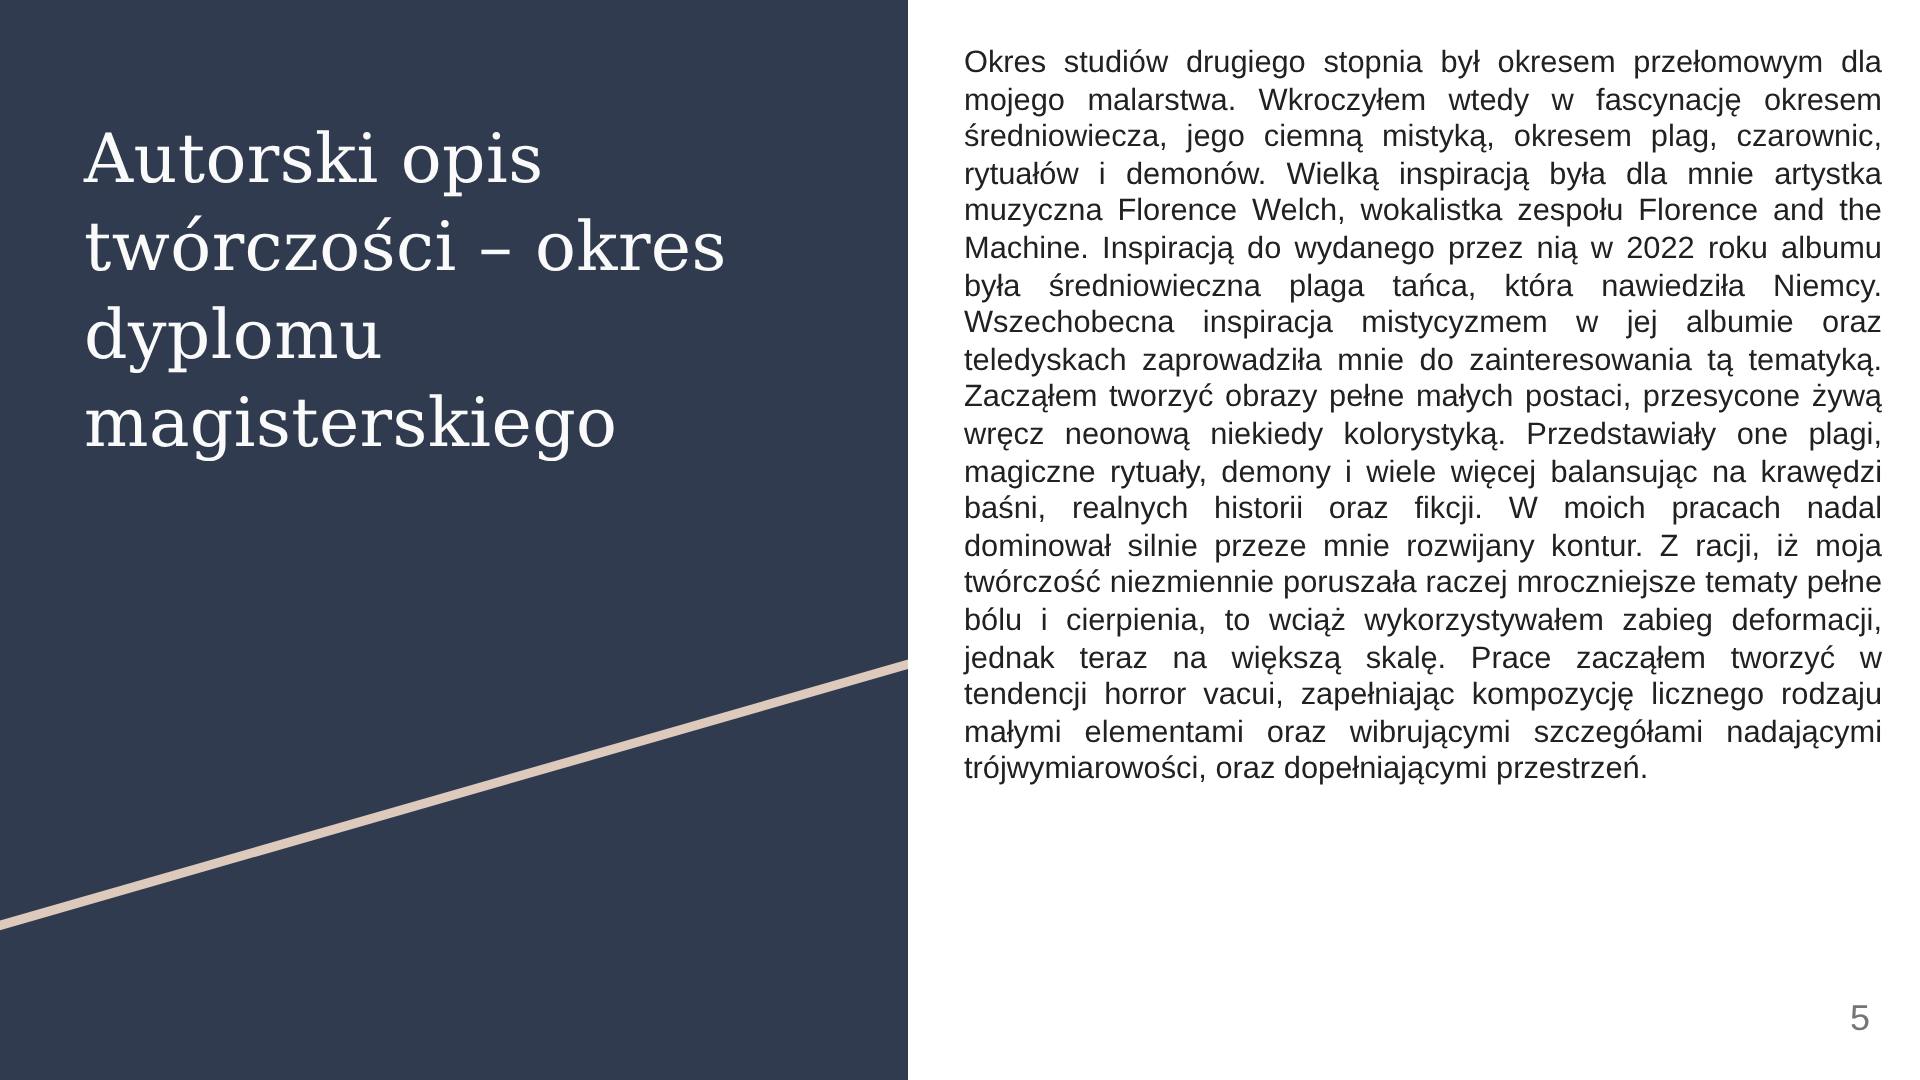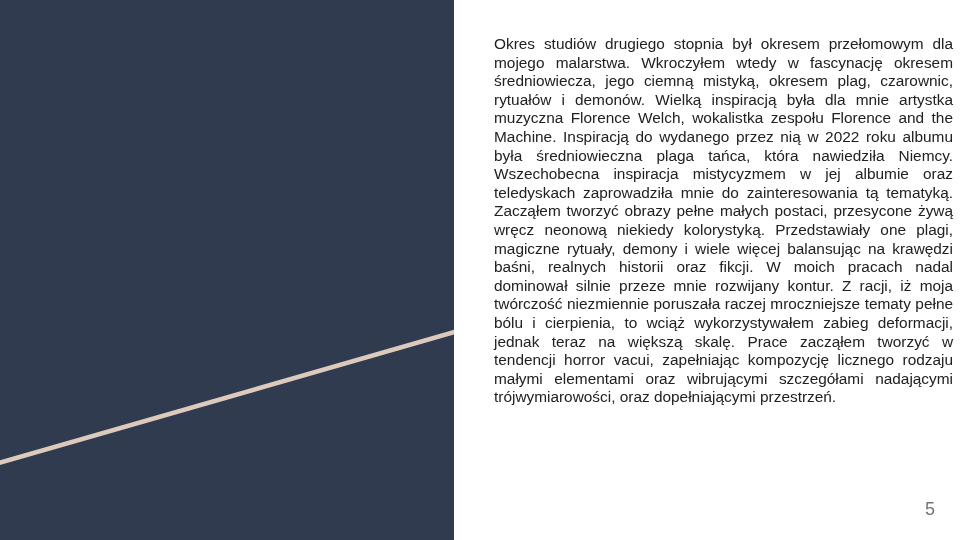--- a/index.html
+++ b/index.html
@@ -43,21 +43,21 @@
     font-size: 34px;
     line-height: 44px;
     letter-spacing: 0.2px;
     color: var(--title-color, #fafafa);
   }
   .body-paragraph {
     position: absolute;
     left: 478px;
     top: 19px;
     width: 459px;
-    margin: 16px;
+    margin: 4px;
     font-size: 15.4px;
     line-height: 18.6px;
     text-align: justify;
     color: var(--body-color, #212121);
   }
   .page-number {
     position: absolute;
     right: 25px;
     bottom: 22px;
     font-size: 18px;
@@ -67,19 +67,20 @@
 </style>
 </head>
 <body>
 
 <div class="slide">
 
   <div class="title-panel">
     <svg class="accent-line-svg" viewBox="0 0 454 540" preserveAspectRatio="none" aria-hidden="true">
       <line id="accent-line" x1="-8" y1="465" x2="458" y2="331" stroke="#ddcabc" stroke-width="4.6"></line>
     </svg>
+    <h1 class="slide-title">Autorski opis twórczości – okres dyplomu magisterskiego</h1>
   </div>
 
   <p class="body-paragraph">Okres studiów drugiego stopnia był okresem przełomowym dla mojego malarstwa. Wkroczyłem wtedy w fascynację okresem średniowiecza, jego ciemną mistyką, okresem plag, czarownic, rytuałów i demonów. Wielką inspiracją była dla mnie artystka muzyczna Florence Welch, wokalistka zespołu Florence and the Machine. Inspiracją do wydanego przez nią w 2022 roku albumu była średniowieczna plaga tańca, która nawiedziła Niemcy. Wszechobecna inspiracja mistycyzmem w jej albumie oraz teledyskach zaprowadziła mnie do zainteresowania tą tematyką. Zacząłem tworzyć obrazy pełne małych postaci, przesycone żywą wręcz neonową niekiedy kolorystyką. Przedstawiały one plagi, magiczne rytuały, demony i wiele więcej balansując na krawędzi baśni, realnych historii oraz fikcji. W moich pracach nadal dominował silnie przeze mnie rozwijany kontur. Z racji, iż moja twórczość niezmiennie poruszała raczej mroczniejsze tematy pełne bólu i cierpienia, to wciąż wykorzystywałem zabieg deformacji, jednak teraz na większą skalę. Prace zacząłem tworzyć w tendencji horror vacui, zapełniając kompozycję licznego rodzaju małymi elementami oraz wibrującymi szczegółami nadającymi trójwymiarowości, oraz dopełniającymi przestrzeń.</p>
 
   <div class="page-number">5</div>
 
 </div>
 
 </body></html>

